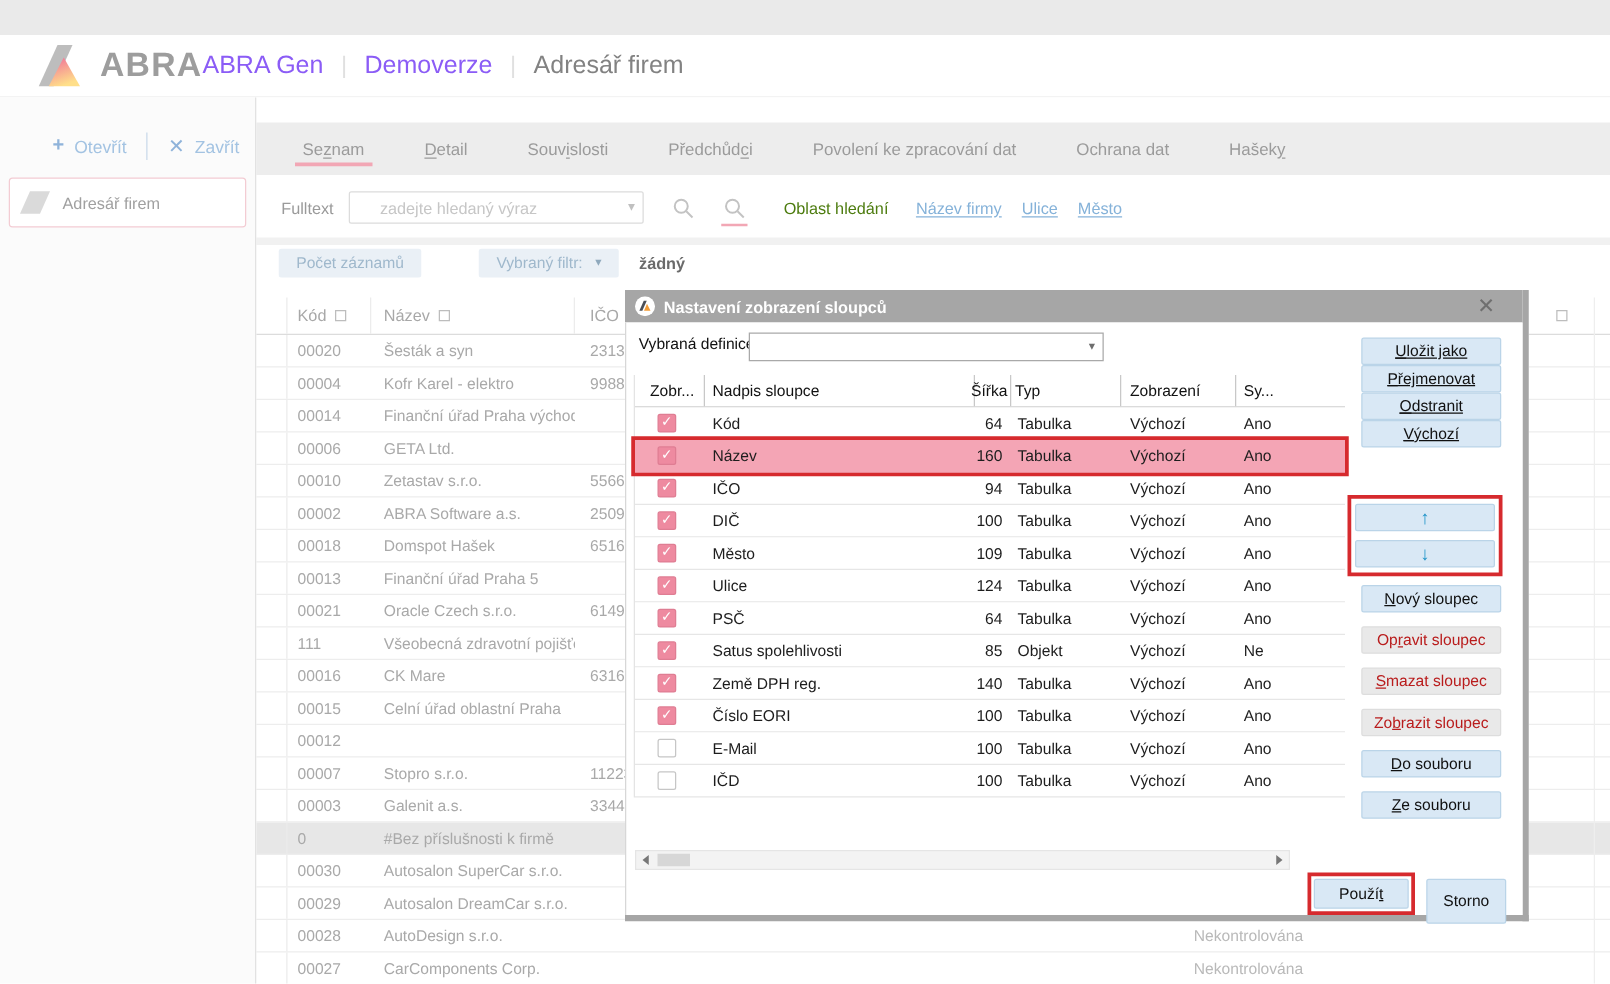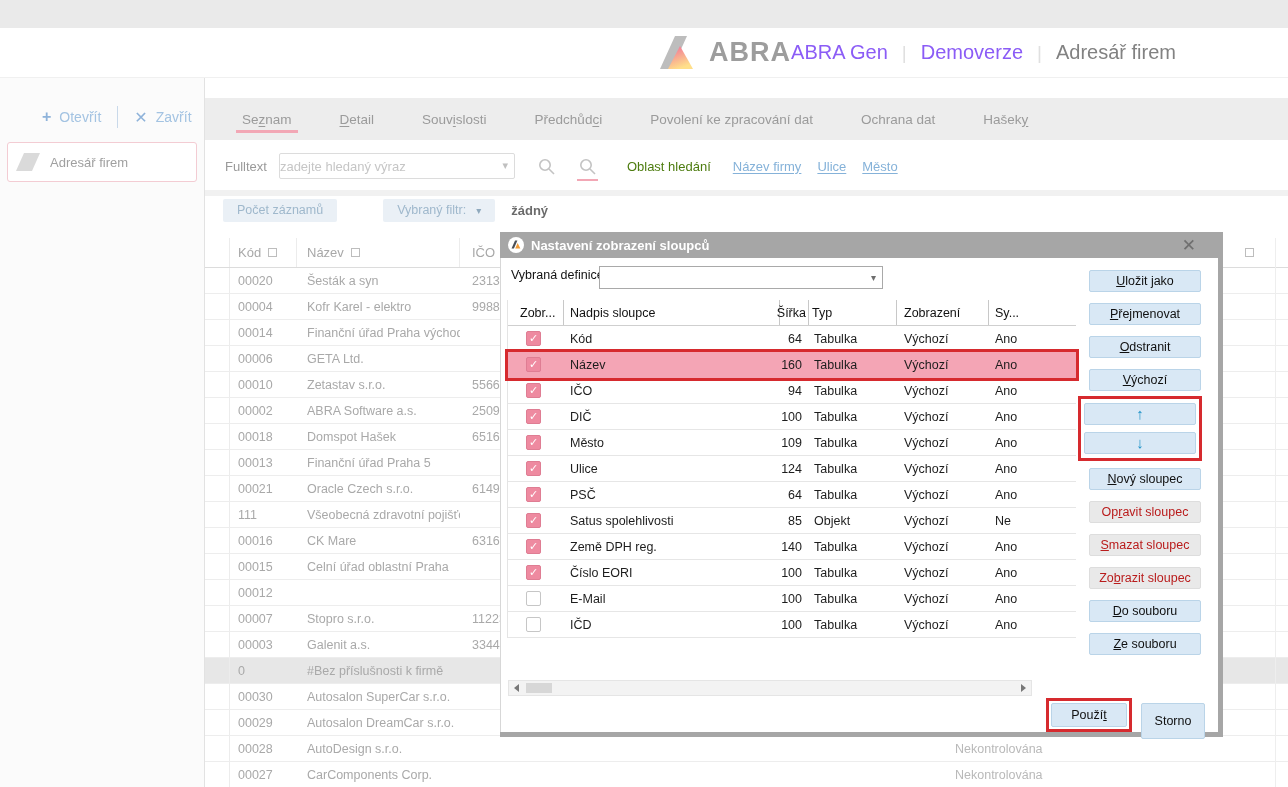--- a/index.html
+++ b/index.html
@@ -6,21 +6,21 @@
     --accent:#f2a7b5; --hl-row:#f4a5b5; --cb-pink:#ee8aa0; --cb-pink-border:#df7d93;
     --annotation:#d62a2e; --btn-blue:#d9e8f5; --btn-blue-border:#bad4e8;
     --link-blue:#85b2d9; --sidebar-blue:#a3c3e2; --title-gray:#a6a6a6;
     --text-gray:#a9a9a9; --dark-text:#1d1d1d;
   }
   *{box-sizing:border-box; margin:0; padding:0;}
   body{width:1288px;height:787px;overflow:hidden;background:#fff;
        font-family:"Liberation Sans","DejaVu Sans",sans-serif;}
   .screen{position:relative;width:1288px;height:787px;background:#fff;}
   .topstrip{height:28px;background:#eaeaea;}
-  .app-header{height:50px;background:#fff;display:flex;align-items:center;justify-content:flex-end;
+  .app-header{height:50px;background:#fff;display:flex;align-items:center;justify-content:flex-start;
       padding:0 112px 0 30px;border-bottom:1px solid #f0f0f0;}
   .logo{display:flex;align-items:center;gap:10px;}
   .logo-text{font-size:27px;font-weight:bold;color:#9d9d9d;letter-spacing:1px;}
   .crumbs{display:flex;align-items:center;font-size:20px;}
   .crumb.dim{color:#8b5cf6;}
   .crumb.strong{color:#828282;}
   .crumb-sep{color:#e0e0e0;padding:0 14px;font-size:19px;}
   .workspace{position:absolute;top:78px;left:0;right:0;bottom:0;background:#fff;}
   .pretab{position:absolute;top:0;left:0;right:0;height:20px;background:#fafafa;}
   
@@ -39,21 +39,21 @@
       display:flex;align-items:center;padding-left:35px;gap:44px;}
   .tab{position:relative;font-size:13.5px;color:#9b9b9b;cursor:pointer;padding:11px 2px;}
   .tab .t-key{text-decoration:underline;text-underline-offset:2px;}
   .tab.active::after{content:"";position:absolute;left:-4px;right:-4px;bottom:5px;height:3px;background:var(--accent);}
   .gap-strip{position:absolute;top:112px;left:0;right:0;height:6px;background:#f1f1f1;}
   .searchbar{position:absolute;top:64px;left:0;right:0;height:48px;background:#fff;
       display:flex;align-items:center;padding-left:20px;}
   .sb-label{font-size:13px;color:#9a9a9a;margin-right:12px;}
   .search-wrap{position:relative;width:236px;height:26px;}
   .search-input{width:100%;height:100%;border:1px solid #dcdcdc;border-radius:2px;font-size:13px;
-      color:#8c8c8c;padding:0 24px 0 0;outline:none;font-family:inherit;}
+      color:#8c8c8c;padding:0 24px 0 24px;outline:none;font-family:inherit;}
   .search-input::placeholder{color:#c6c6c6;}
   .dd-arrow{position:absolute;right:7px;top:6px;font-size:11px;color:#c0c0c0;cursor:pointer;}
   .mag{position:relative;margin-left:22px;cursor:pointer;display:inline-flex;}
   .mag svg{display:block;}
   .mag.underlined::after{content:"";position:absolute;left:-1px;right:-1px;bottom:-5px;height:2px;background:var(--accent);}
   .scope-label{font-size:13px;color:#4d7c0f;margin-left:30px;}
   .scopes{display:flex;gap:16px;margin-left:22px;}
   .scope-link{font-size:13px;color:var(--link-blue);text-decoration:underline;text-underline-offset:2px;cursor:pointer;}
   .filterbar{position:absolute;top:118px;left:0;right:0;height:28px;background:#fff;
       display:flex;align-items:center;padding-left:18px;gap:14px;}
@@ -117,21 +117,21 @@
   .hs-arrow{width:15px;height:100%;display:flex;align-items:center;justify-content:center;flex:none;}
   .hs-arrow.left::before{content:"";border-top:4px solid transparent;border-bottom:4px solid transparent;border-right:5px solid #777;}
   .hs-arrow.right::before{content:"";border-top:4px solid transparent;border-bottom:4px solid transparent;border-left:5px solid #777;}
   .hs-track{flex:1;height:100%;position:relative;}
   .hs-thumb{position:absolute;left:2px;top:2px;width:26px;height:10px;background:#d7d7d7;}
   .dbtn{width:112px;height:22px;background:var(--btn-blue);border:1px solid var(--btn-blue-border);
       border-radius:2px;font-size:12.5px;color:#101010;font-family:inherit;cursor:pointer;display:block;}
   .dbtn .k{text-decoration:underline;text-underline-offset:1px;}
   .dbtn.disabled{background:#e9e9e9;border-color:#dddddd;color:#b91c1c;cursor:default;}
   .side-top{position:absolute;left:588px;top:12px;}
-  .side-top .dbtn{margin-bottom:11px;}
+  .side-top .dbtn{text-decoration:underline;}
   .arrow-box{position:absolute;left:577px;top:138px;width:124px;border:3px solid var(--annotation);padding:4px 0 4px 3px;}
   .arrow-box .dbtn{margin-bottom:7px;}
   .arrow-box .dbtn:last-child{margin-bottom:0;}
   .arr{color:#1f93c8;font-size:15px;font-weight:bold;line-height:1;}
   .side-rest{position:absolute;left:588px;top:210px;}
   .side-rest .dbtn{margin-bottom:11px;}
   .apply-box{position:absolute;left:545px;top:440px;border:3px solid var(--annotation);padding:2px;}
   .apply-box .dbtn{width:76px;height:24px;}
   .storno-btn{position:absolute;left:640px;top:445px;width:64px;height:36px;}
 </style>

